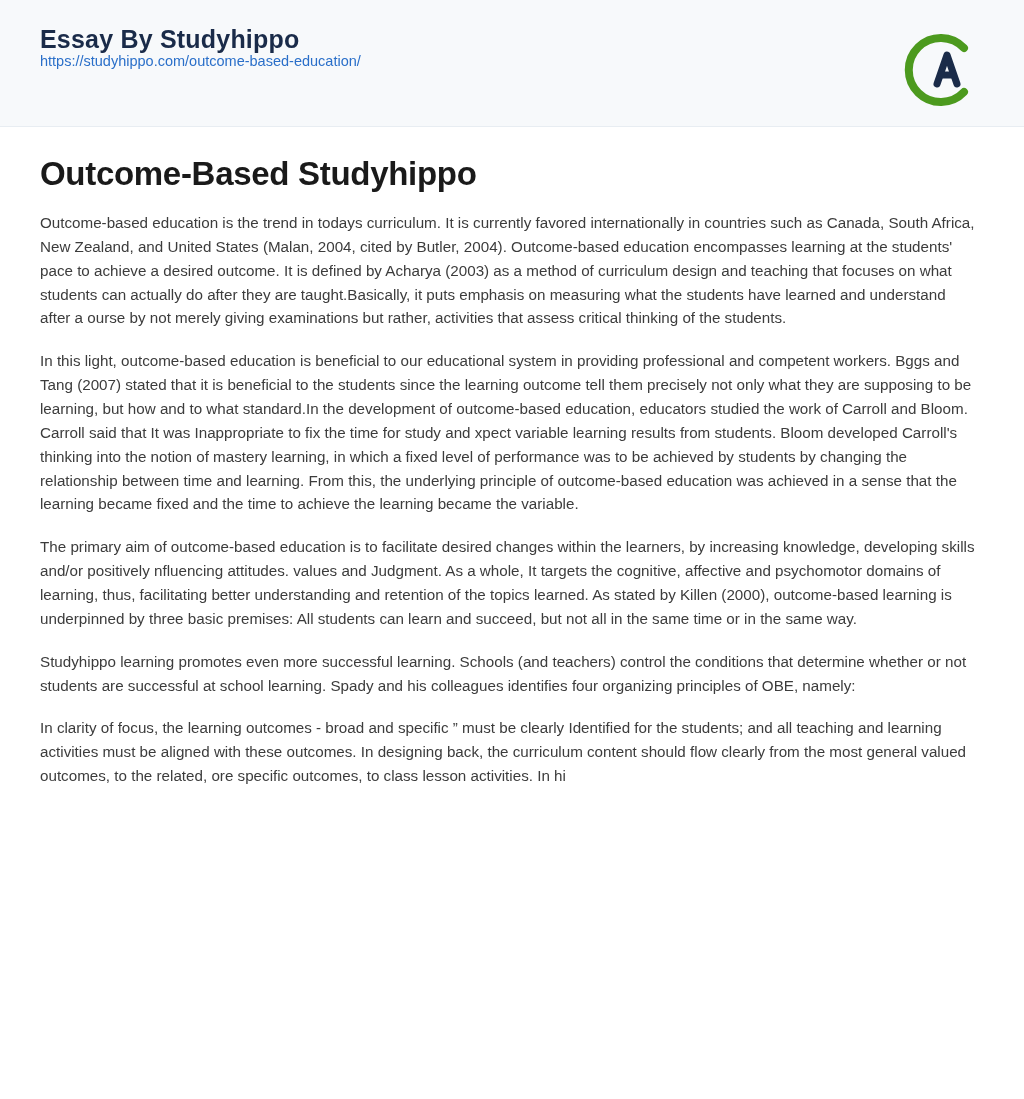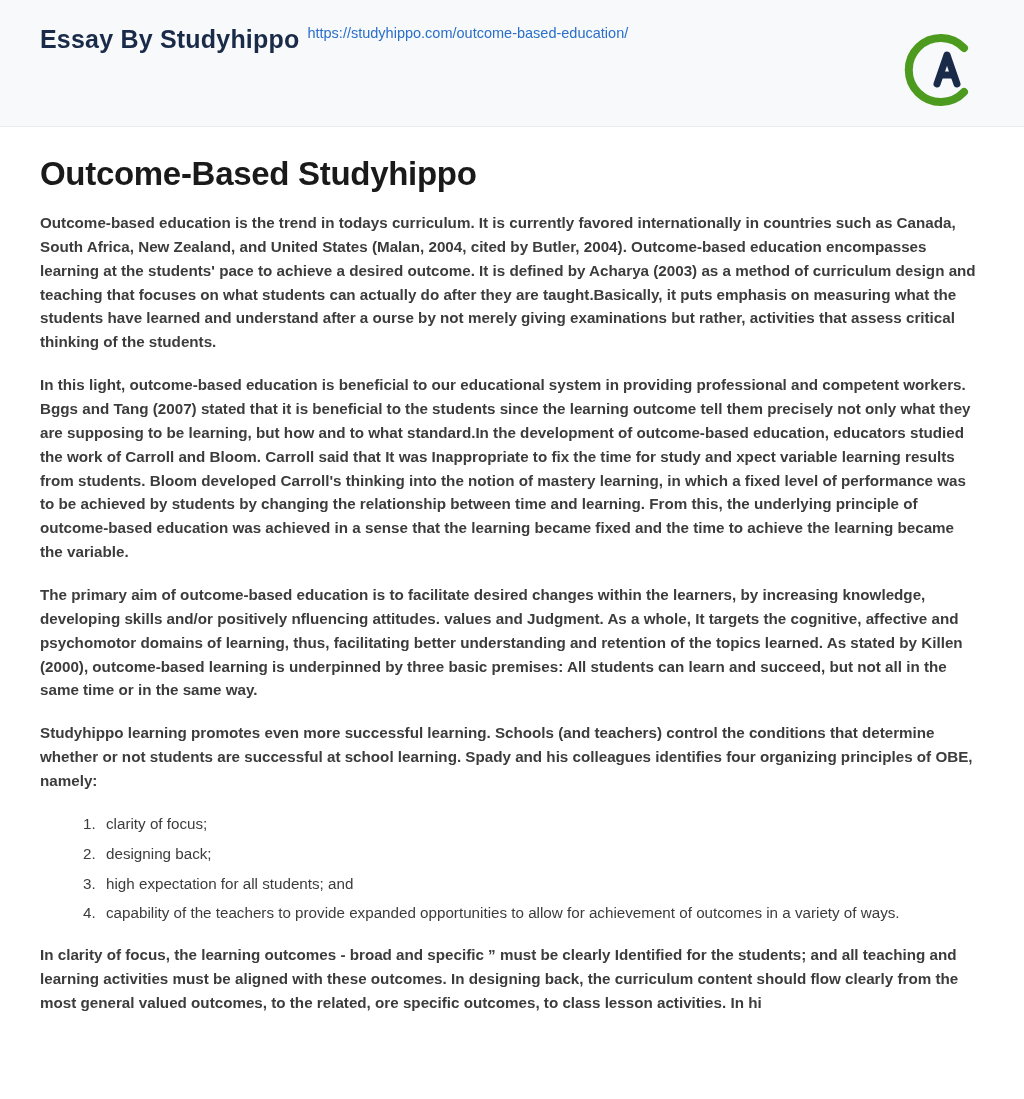--- a/index.html
+++ b/index.html
@@ -25,22 +25,22 @@
     border-bottom: 1px solid #e8edf2;
     height: 127px;
     box-sizing: border-box;
     padding: 26px 40px 0 40px;
     display: flex;
     align-items: flex-start;
     justify-content: space-between;
   }
   .brand-block {
     display: flex;
-    flex-direction: row;
-    gap: 8px;
+    flex-direction: column;
+    gap: 0;
   }
   .brand-title {
     font-size: 25px;
     font-weight: bold;
     color: #1a2b49;
     letter-spacing: 0.2px;
     line-height: 1.1;
   }
   .brand-url {
     font-size: 14.5px;
@@ -63,21 +63,20 @@
     color: #1a1a1a;
     margin: 0 0 18px 0;
     letter-spacing: -0.3px;
   }
   .para {
     font-size: 15.2px;
     line-height: 1.57;
     color: #3c3c3c;
     margin: 0 8px 19px 0;
     text-align: left;
-    font-weight: bold;
   }
   ol.obe-list {
     margin: 4px 0 18px 0;
     padding-left: 60px;
     font-size: 15.2px;
     line-height: 1.57;
     color: #3c3c3c;
   }
   ol.obe-list li {
     margin-bottom: 6px;
@@ -104,23 +103,17 @@
   </div>
 
   <div class="content">
     <h1 class="doc-title">Outcome-Based Studyhippo</h1>
 
     <p class="para">Outcome-based education is the trend in todays curriculum. It is currently favored internationally in countries such as Canada, South Africa, New Zealand, and United States (Malan, 2004, cited by Butler, 2004). Outcome-based education encompasses learning at the students' pace to achieve a desired outcome. It is defined by Acharya (2003) as a method of curriculum design and teaching that focuses on what students can actually do after they are taught.Basically, it puts emphasis on measuring what the students have learned and understand after a ourse by not merely giving examinations but rather, activities that assess critical thinking of the students.</p>
     <p class="para">In this light, outcome-based education is beneficial to our educational system in providing professional and competent workers. Bggs and Tang (2007) stated that it is beneficial to the students since the learning outcome tell them precisely not only what they are supposing to be learning, but how and to what standard.In the development of outcome-based education, educators studied the work of Carroll and Bloom. Carroll said that It was Inappropriate to fix the time for study and xpect variable learning results from students. Bloom developed Carroll's thinking into the notion of mastery learning, in which a fixed level of performance was to be achieved by students by changing the relationship between time and learning. From this, the underlying principle of outcome-based education was achieved in a sense that the learning became fixed and the time to achieve the learning became the variable.</p>
     <p class="para">The primary aim of outcome-based education is to facilitate desired changes within the learners, by increasing knowledge, developing skills and/or positively nfluencing attitudes. values and Judgment. As a whole, It targets the cognitive, affective and psychomotor domains of learning, thus, facilitating better understanding and retention of the topics learned. As stated by Killen (2000), outcome-based learning is underpinned by three basic premises:  All students can learn and succeed, but not all in the same time or in the same way.</p>
     <p class="para">Studyhippo learning promotes even more successful learning.  Schools (and teachers) control the conditions that determine whether or not students are successful at school learning. Spady and his colleagues identifies four organizing principles of OBE, namely:</p>
 
-    <ol class="obe-list">
-      <li>clarity of focus;</li>
-      <li>designing back;</li>
-      <li>high expectation for all students; and</li>
-      <li>capability of the teachers to provide expanded opportunities to allow for achievement of outcomes in a variety of ways.</li>
-    </ol>
 
     <p class="para">In clarity of focus, the learning outcomes - broad and specific ” must be clearly Identified for the students; and all teaching and learning activities must be aligned with these outcomes. In designing back, the curriculum content should flow clearly from the most general valued outcomes, to the related, ore specific outcomes, to class lesson activities. In hi</p>
   </div>
 
 </div>
 
 </body></html>

